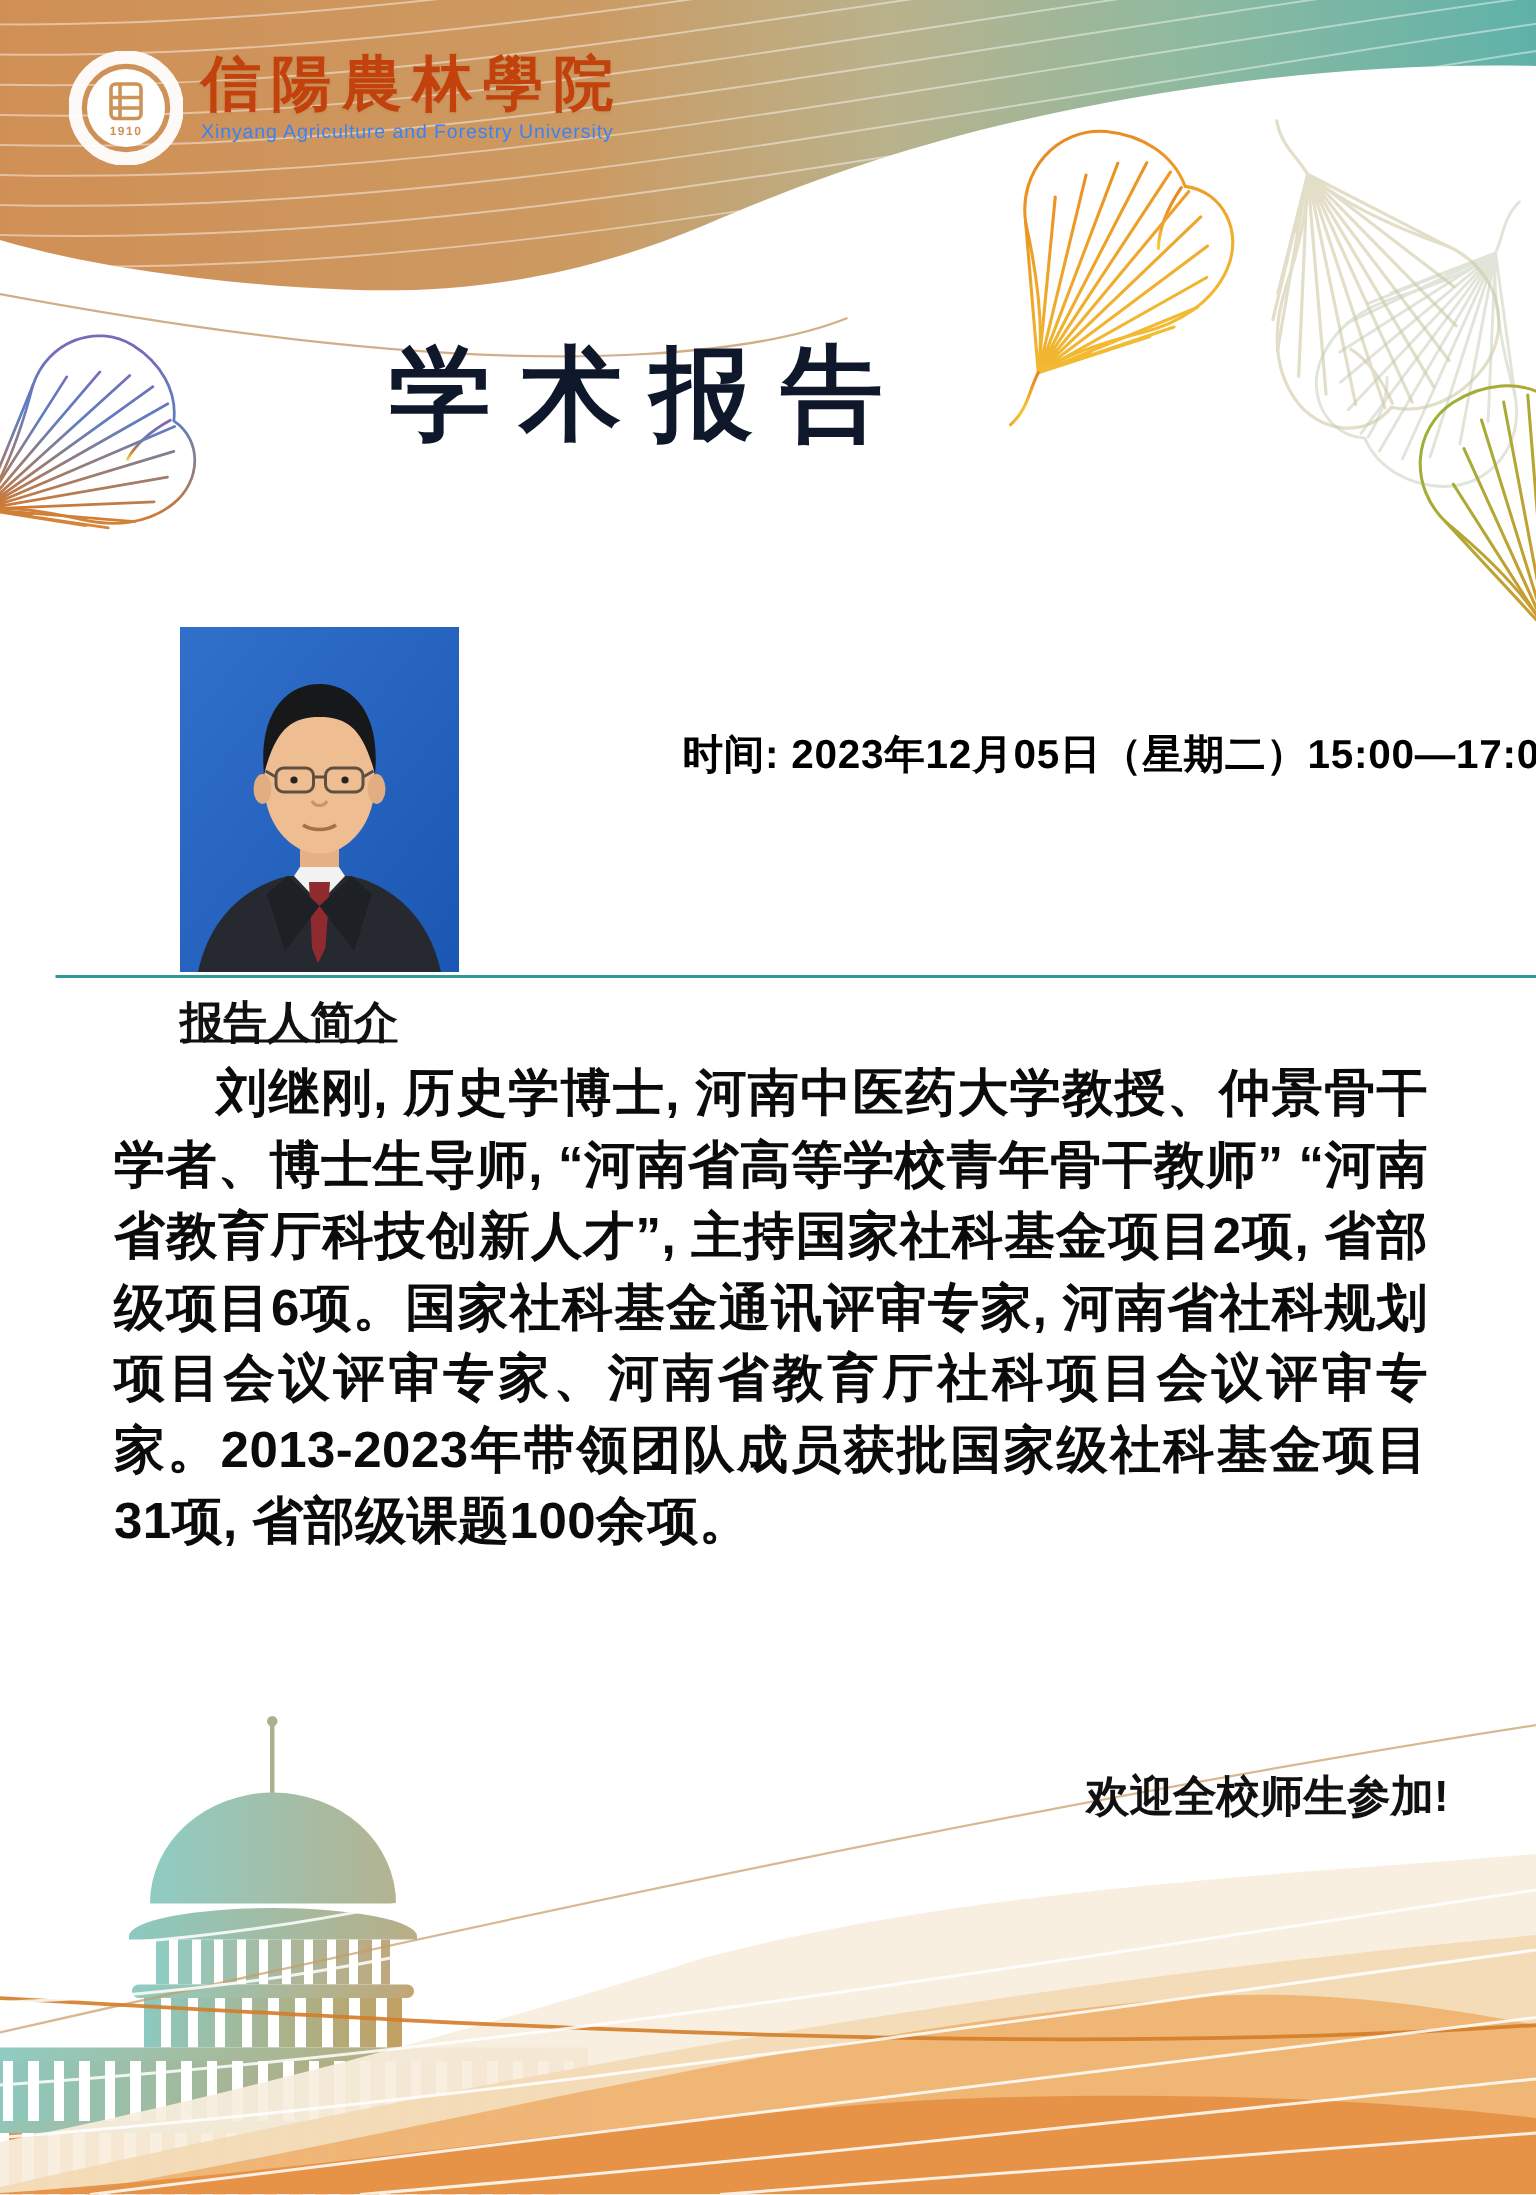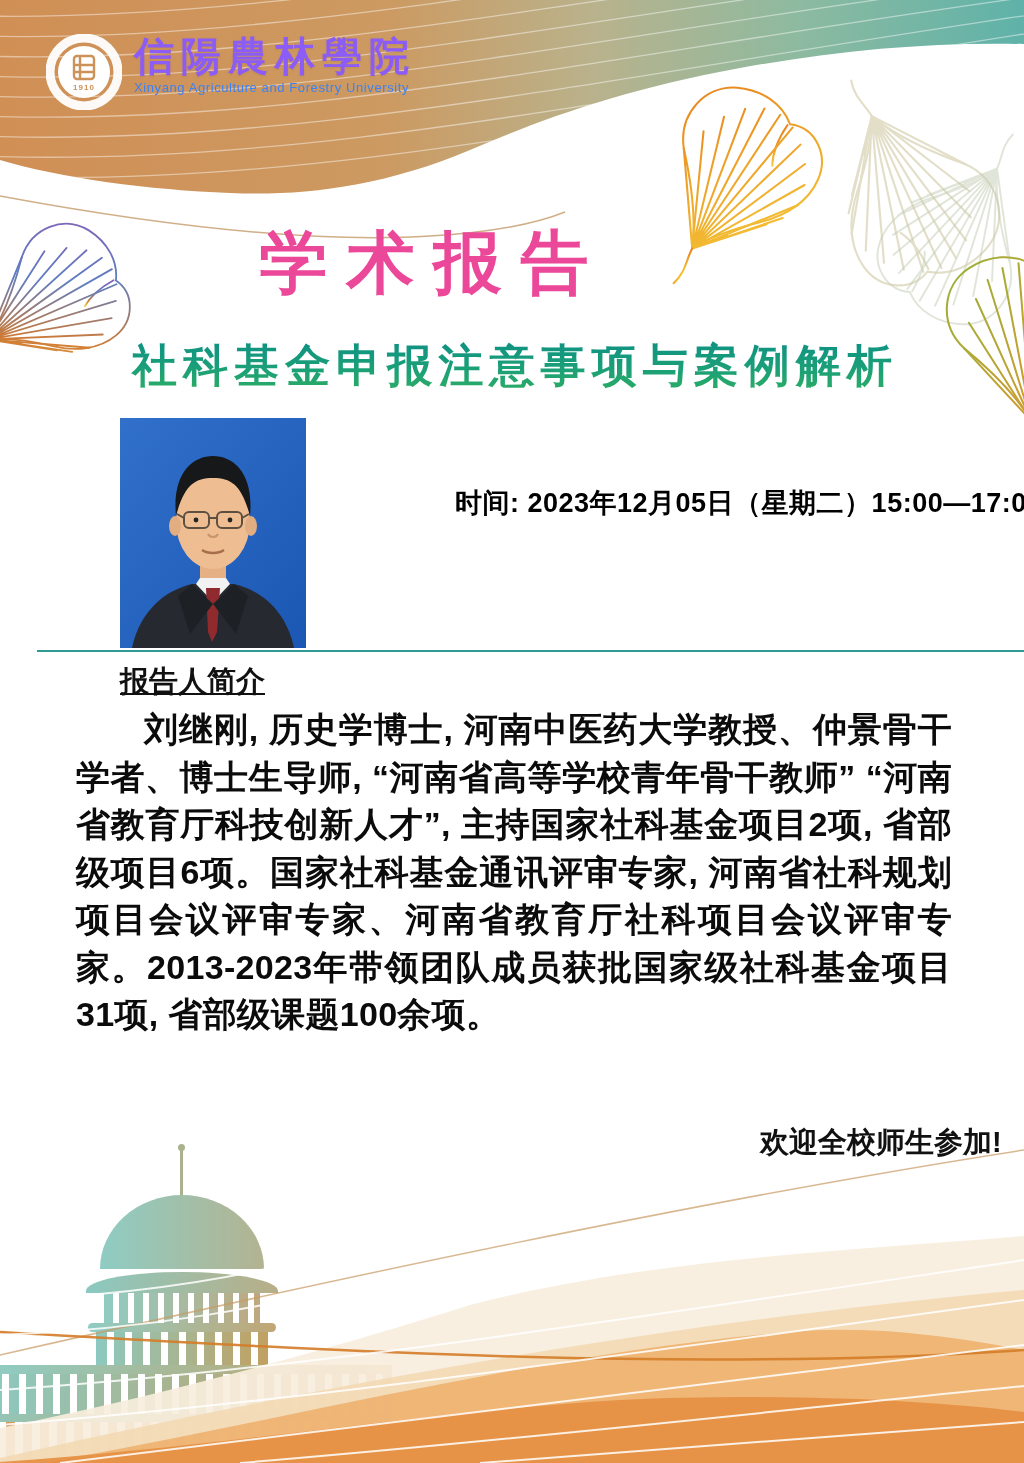--- a/index.html
+++ b/index.html
@@ -10,40 +10,40 @@
   }
   .abs{position:absolute;}
   svg{display:block;}
 
   
   .header-wave{left:0; top:0; width:1024px; height:260px; z-index:1;}
 
   
   .brand{left:46px; top:34px; z-index:4; display:flex; align-items:flex-start; gap:12px;}
   .brand-name-zh{
-    color:#8b5cf6; font-family:"DejaVu Serif", serif; font-weight:700;
+    color:#c2410c; font-family:"DejaVu Serif", serif; font-weight:700;
     font-size:40px; letter-spacing:7px; line-height:44px; white-space:nowrap;
     text-shadow:0 1px 2px rgba(160,110,60,.25);
   }
   .brand-name-en{
     color:#3b82f6; font-size:13px; letter-spacing:.6px; margin-top:2px; white-space:nowrap;
   }
 
   
   .leaf{z-index:1; pointer-events:none;}
   .leaf-left{left:-48px; top:206px; width:168px; height:200px; transform:rotate(55deg);}
   .leaf-top{left:628px; top:78px; width:190px; height:225px; transform:rotate(28deg);}
   .leaf-f1{left:806px; top:58px; width:200px; height:235px; transform:rotate(150deg); opacity:.55;}
   .leaf-f2{left:878px; top:118px; width:185px; height:215px; transform:rotate(205deg); opacity:.5;}
   .leaf-right{left:925px; top:246px; width:190px; height:222px; transform:rotate(-10deg);}
 
   
   .page-title{
     left:0; top:218px; width:848px; z-index:3; text-align:center;
-    font-size:68px; font-weight:900; color:#ec4899;
+    font-size:68px; font-weight:900; color:#0f172a;
     letter-spacing:.28em; text-indent:.28em; white-space:nowrap;
   }
   .page-subtitle{
     left:0; top:336px; width:1024px; z-index:3; text-align:center;
     font-size:45px; font-weight:800; letter-spacing:.135em; text-indent:.135em; white-space:nowrap;
     color:#149b82;
     background:linear-gradient(180deg,#0c8f85 0%,#1ba077 55%,#2fae62 100%);
     -webkit-background-clip:text; background-clip:text; -webkit-text-fill-color:transparent;
   }
 
@@ -62,21 +62,21 @@
 
   
   .bio-heading{left:120px; top:662px; z-index:3; font-size:29px; font-weight:700; color:#111;text-decoration:underline;}
   .bio-text{
     left:76px; top:706px; width:876px; z-index:3;
     font-size:34px; font-weight:700; color:#0b0b0b;
     line-height:47.5px; text-align:justify; text-indent:2em; letter-spacing:.3px;
   }
 
   
-  .footer{left:724px; top:1120px; z-index:6;margin-left:36px;}
+  .footer{left:724px; top:1176px; z-index:6;}
   .footer-line{font-size:29px; font-weight:600; color:#111; line-height:45px; white-space:nowrap;}
 
   
   .building{left:0; top:1140px; width:480px; height:330px; z-index:2;}
   .building > div{position:absolute;}
   .b-spire{left:180px; top:10px; width:3px; height:56px; background:#a9b28c;}
   .b-ball{left:178px; top:4px; width:7px; height:7px; border-radius:50%; background:#a9b28c;}
   .b-cap{left:100px; top:55px; width:164px; height:74px;
     background:linear-gradient(90deg,#8fccc3,#b3b391);
     border-radius:50% 50% 0 0 / 100% 100% 0 0;}
@@ -188,21 +188,20 @@
       <use href="#leaf-shape" stroke="#cbc49c"></use>
     </svg>
   <svg class="abs leaf leaf-f2" viewBox="0 0 200 240">
       <use href="#leaf-shape" stroke="#c4cdb4"></use>
     </svg>
   <svg class="abs leaf leaf-right" viewBox="0 0 200 240">
       <use href="#leaf-shape" stroke="url(#lg-greenorange)"></use>
     </svg>
 
   <div class="abs page-title">学术报告</div>
-  <div class="abs page-subtitle">社科基金申报注意事项与案例解析</div>
 
   <svg class="abs photo" viewBox="0 0 186 230">
     <rect width="186" height="230" fill="#1d5fc0"></rect>
     <rect width="186" height="230" fill="url(#lg-ph)" opacity="0.25"></rect>
     <defs>
       <linearGradient id="lg-ph" x1="0" y1="0" x2="1" y2="1">
         <stop offset="0" stop-color="#6fa4e8"></stop>
           <stop offset="1" stop-color="#10408f"></stop>
       </linearGradient>
     </defs>

